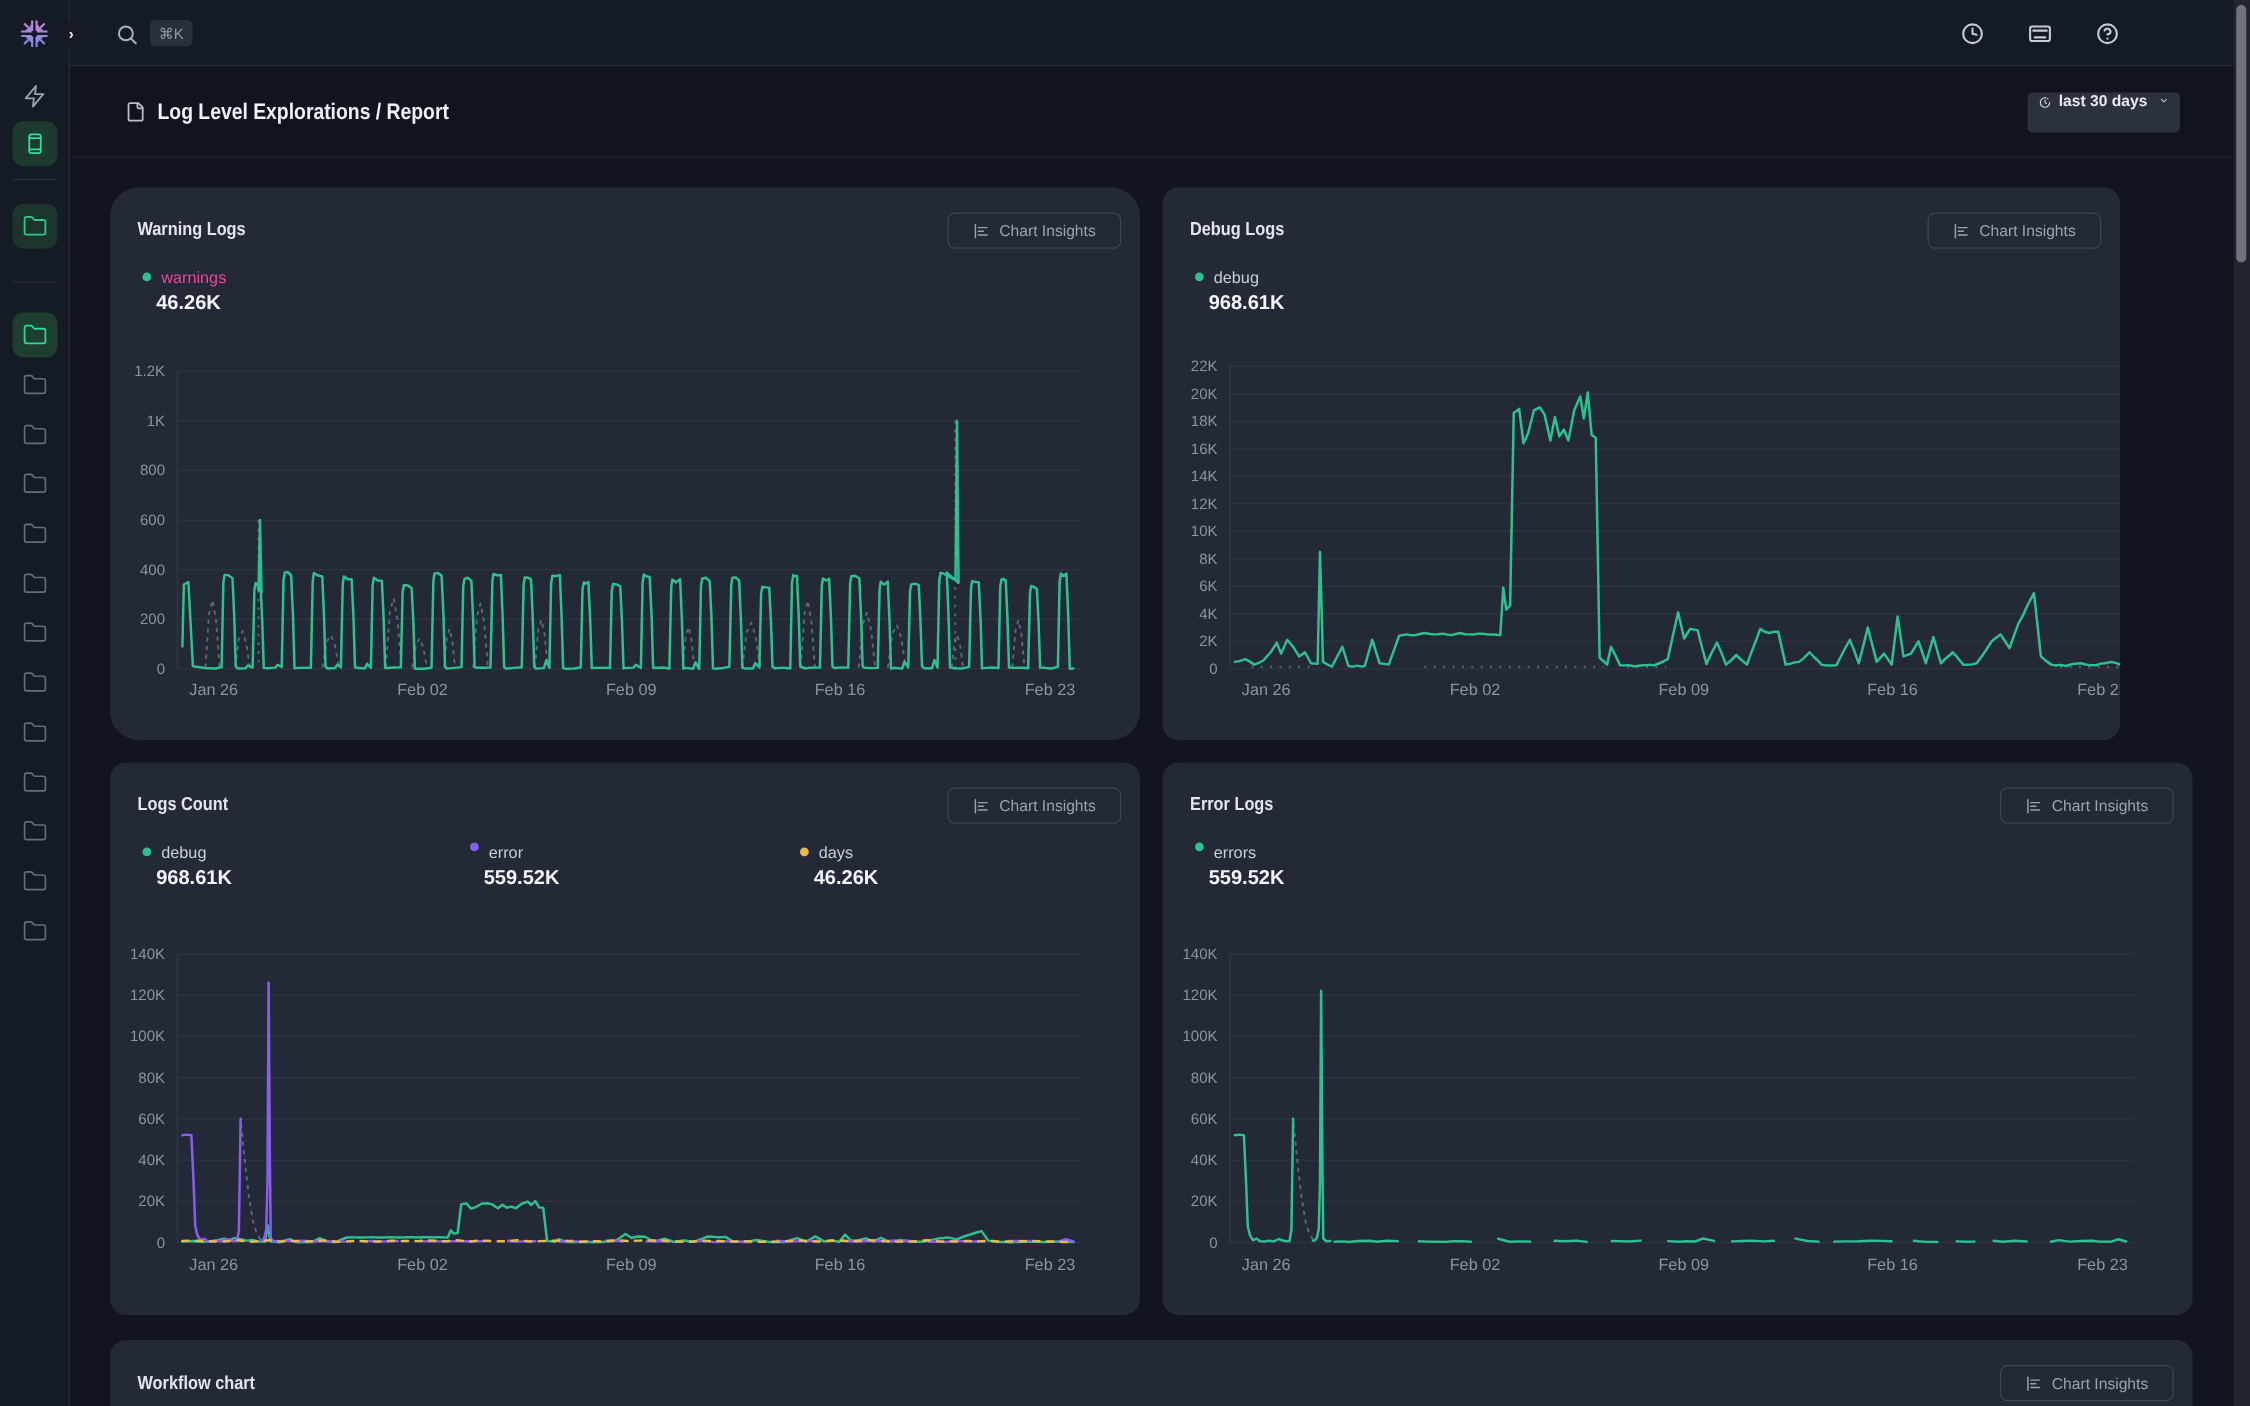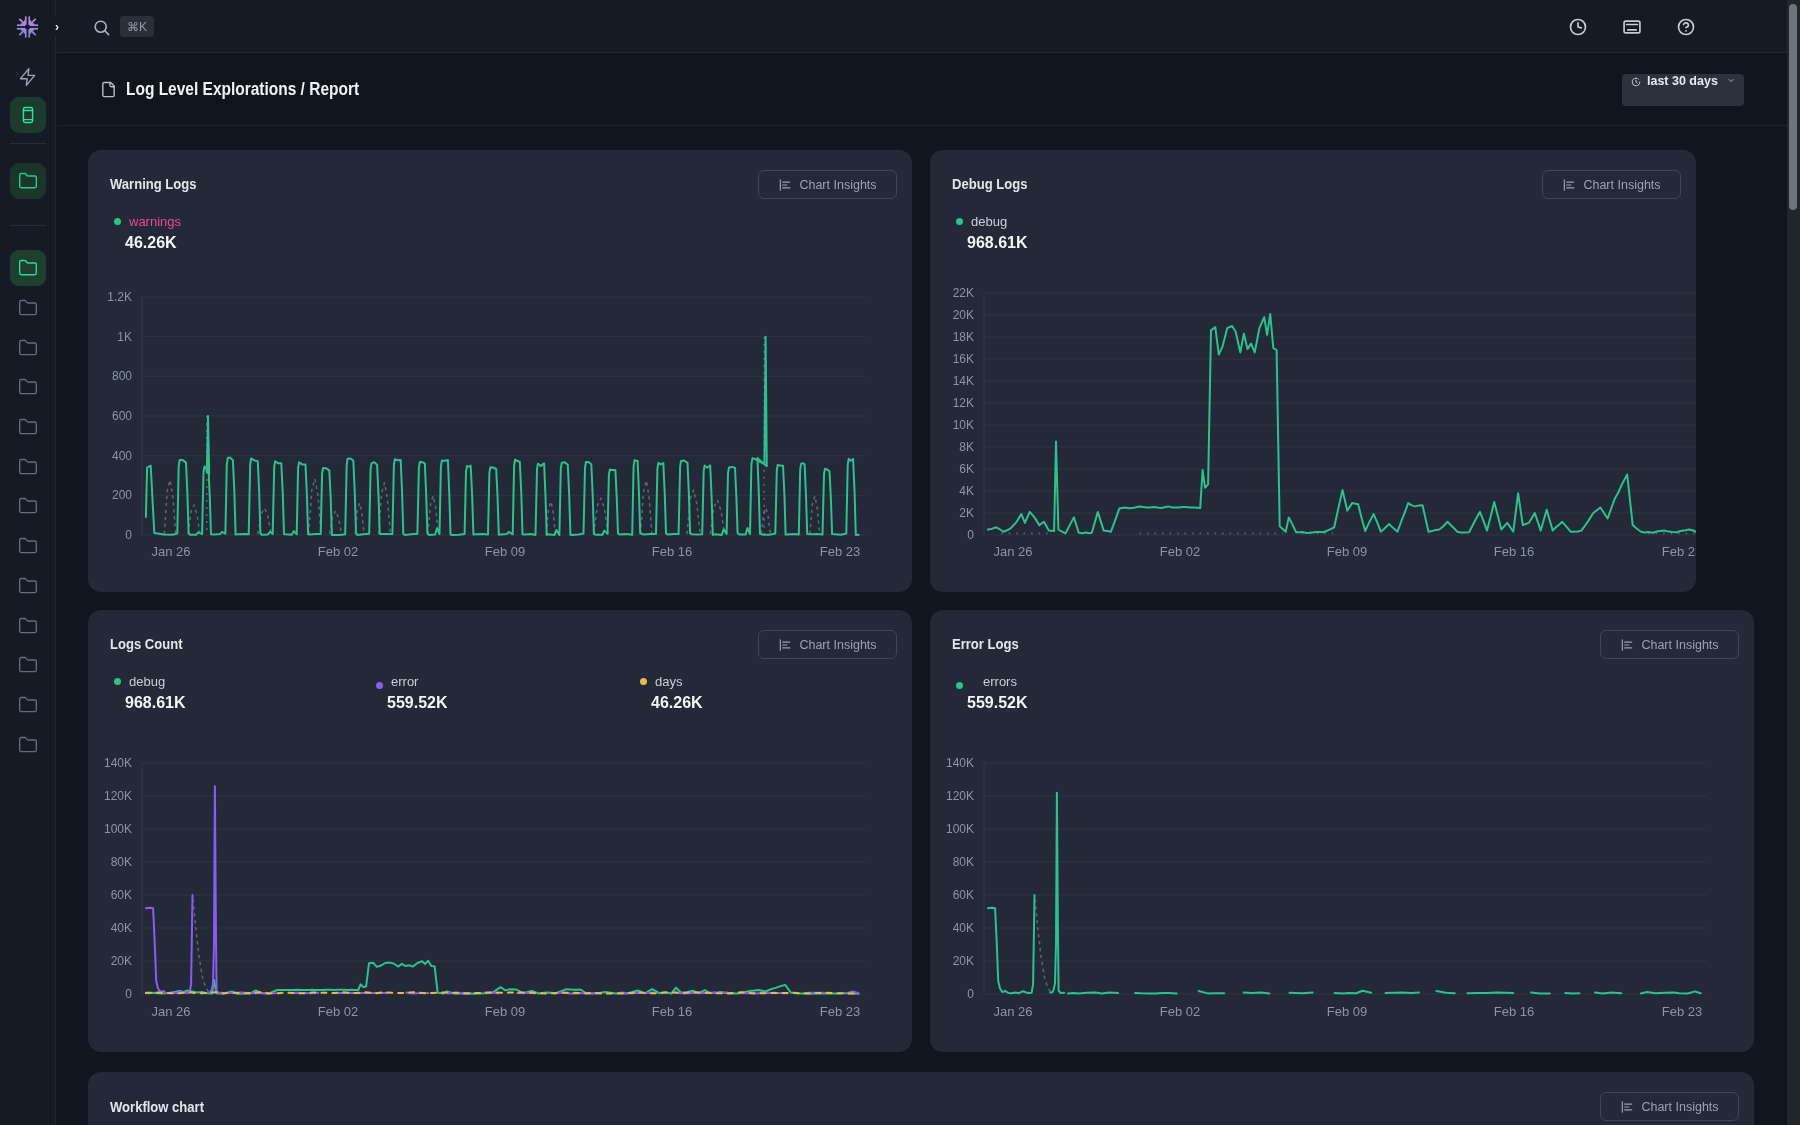--- a/index.html
+++ b/index.html
@@ -124,21 +124,21 @@
     </svg></div>
 <div style="position:absolute;left:18px;top:655px"><svg width="20" height="20" viewBox="0 0 24 24" fill="none" stroke="#656d7a" stroke-width="1.6" stroke-linecap="round" stroke-linejoin="round">
       <path d="M20 20a2 2 0 0 0 2-2V8a2 2 0 0 0-2-2h-7.9a2 2 0 0 1-1.69-.9L9.6 3.9A2 2 0 0 0 7.93 3H4a2 2 0 0 0-2 2v13a2 2 0 0 0 2 2Z"></path>
     </svg></div>
 <div style="position:absolute;left:18px;top:695px"><svg width="20" height="20" viewBox="0 0 24 24" fill="none" stroke="#656d7a" stroke-width="1.6" stroke-linecap="round" stroke-linejoin="round">
       <path d="M20 20a2 2 0 0 0 2-2V8a2 2 0 0 0-2-2h-7.9a2 2 0 0 1-1.69-.9L9.6 3.9A2 2 0 0 0 7.93 3H4a2 2 0 0 0-2 2v13a2 2 0 0 0 2 2Z"></path>
     </svg></div>
 <div style="position:absolute;left:18px;top:735px"><svg width="20" height="20" viewBox="0 0 24 24" fill="none" stroke="#656d7a" stroke-width="1.6" stroke-linecap="round" stroke-linejoin="round">
       <path d="M20 20a2 2 0 0 0 2-2V8a2 2 0 0 0-2-2h-7.9a2 2 0 0 1-1.69-.9L9.6 3.9A2 2 0 0 0 7.93 3H4a2 2 0 0 0-2 2v13a2 2 0 0 0 2 2Z"></path>
     </svg></div>
-<div style="position:absolute;left:88px;top:150px;width:824px;height:442px;background:#232936;border-radius:13px;overflow:hidden">
+<div style="position:absolute;left:88px;top:150px;width:824px;height:442px;background:#232936;border-radius:23px;overflow:hidden">
     <div style="position:absolute;left:22px;top:25px;font-size:15px;font-weight:700;color:#e2e6ec;transform:scaleX(0.87);transform-origin:left center;white-space:nowrap">Warning Logs</div>
     <div style="position:absolute;right:15px;top:20px;width:139px;height:29px;border:1px solid #3e4654;border-radius:6px;display:flex;align-items:center;justify-content:center;gap:7px;color:#9aa3b0;font-size:12.5px">
       <svg width="14" height="14" viewBox="0 0 24 24" fill="none" stroke="#9aa2af" stroke-width="2" stroke-linecap="round">
         <line x1="4" y1="3" x2="4" y2="21"></line>
         <line x1="8" y1="7" x2="20" y2="7"></line>
         <line x1="8" y1="12" x2="15" y2="12"></line>
         <line x1="8" y1="17" x2="20" y2="17"></line>
       </svg>
       <span>Chart Insights</span>
     </div>
@@ -251,21 +251,21 @@
         <line x1="8" y1="12" x2="15" y2="12"></line>
         <line x1="8" y1="17" x2="20" y2="17"></line>
       </svg>
       <span>Chart Insights</span>
     </div>
     <div style="position:absolute;left:26px;top:64px;display:flex;align-items:center;gap:8px;font-size:13px;color:#c9cfd8">
       <span style="width:7px;height:7px;border-radius:50%;background:#2dc18f;display:inline-block"></span>
       <span>debug</span>
     </div>
     <div style="position:absolute;left:37px;top:84px;font-size:16px;font-weight:700;color:#f3f5f8">968.61K</div>
-    <div style="position:absolute;left:288px;top:64px;display:flex;align-items:flex-end;gap:8px;font-size:13px;color:#c9cfd8">
+    <div style="position:absolute;left:288px;top:64px;display:flex;align-items:flex-start;gap:8px;font-size:13px;color:#c9cfd8">
       <span style="width:7px;height:7px;border-radius:50%;background:#8a5cf6;display:inline-block"></span>
       <span>error</span>
     </div>
     <div style="position:absolute;left:299px;top:84px;font-size:16px;font-weight:700;color:#f3f5f8">559.52K</div>
     <div style="position:absolute;left:552px;top:64px;display:flex;align-items:center;gap:8px;font-size:13px;color:#c9cfd8">
       <span style="width:7px;height:7px;border-radius:50%;background:#e9b949;display:inline-block"></span>
       <span>days</span>
     </div>
     <div style="position:absolute;left:563px;top:84px;font-size:16px;font-weight:700;color:#f3f5f8">46.26K</div>
     <svg width="824" height="442" viewBox="0 0 824 442" style="position:absolute;left:0;top:0">
@@ -315,21 +315,21 @@
     <div style="position:absolute;left:22px;top:25px;font-size:15px;font-weight:700;color:#e2e6ec;transform:scaleX(0.87);transform-origin:left center;white-space:nowrap">Error Logs</div>
     <div style="position:absolute;right:15px;top:20px;width:139px;height:29px;border:1px solid #3e4654;border-radius:6px;display:flex;align-items:center;justify-content:center;gap:7px;color:#9aa3b0;font-size:12.5px">
       <svg width="14" height="14" viewBox="0 0 24 24" fill="none" stroke="#9aa2af" stroke-width="2" stroke-linecap="round">
         <line x1="4" y1="3" x2="4" y2="21"></line>
         <line x1="8" y1="7" x2="20" y2="7"></line>
         <line x1="8" y1="12" x2="15" y2="12"></line>
         <line x1="8" y1="17" x2="20" y2="17"></line>
       </svg>
       <span>Chart Insights</span>
     </div>
-    <div style="position:absolute;left:26px;top:64px;display:flex;align-items:flex-end;gap:20px;font-size:13px;color:#c9cfd8">
+    <div style="position:absolute;left:26px;top:64px;display:flex;align-items:flex-start;gap:8px;font-size:13px;color:#c9cfd8">
       <span style="width:7px;height:7px;border-radius:50%;background:#2dc18f;display:inline-block"></span>
       <span>errors</span>
     </div>
     <div style="position:absolute;left:37px;top:84px;font-size:16px;font-weight:700;color:#f3f5f8">559.52K</div>
     <svg width="824" height="442" viewBox="0 0 824 442" style="position:absolute;left:0;top:0">
       <line x1="54" y1="153" x2="777" y2="153" stroke="rgba(255,255,255,0.055)" stroke-width="1"></line>
       <text x="44" y="157" text-anchor="end" font-size="12" fill="#8c95a3" font-family="Liberation Sans, sans-serif">140K</text>
       <line x1="54" y1="186" x2="777" y2="186" stroke="rgba(255,255,255,0.055)" stroke-width="1"></line>
       <text x="44" y="190" text-anchor="end" font-size="12" fill="#8c95a3" font-family="Liberation Sans, sans-serif">120K</text>
       <line x1="54" y1="219" x2="777" y2="219" stroke="rgba(255,255,255,0.055)" stroke-width="1"></line>

